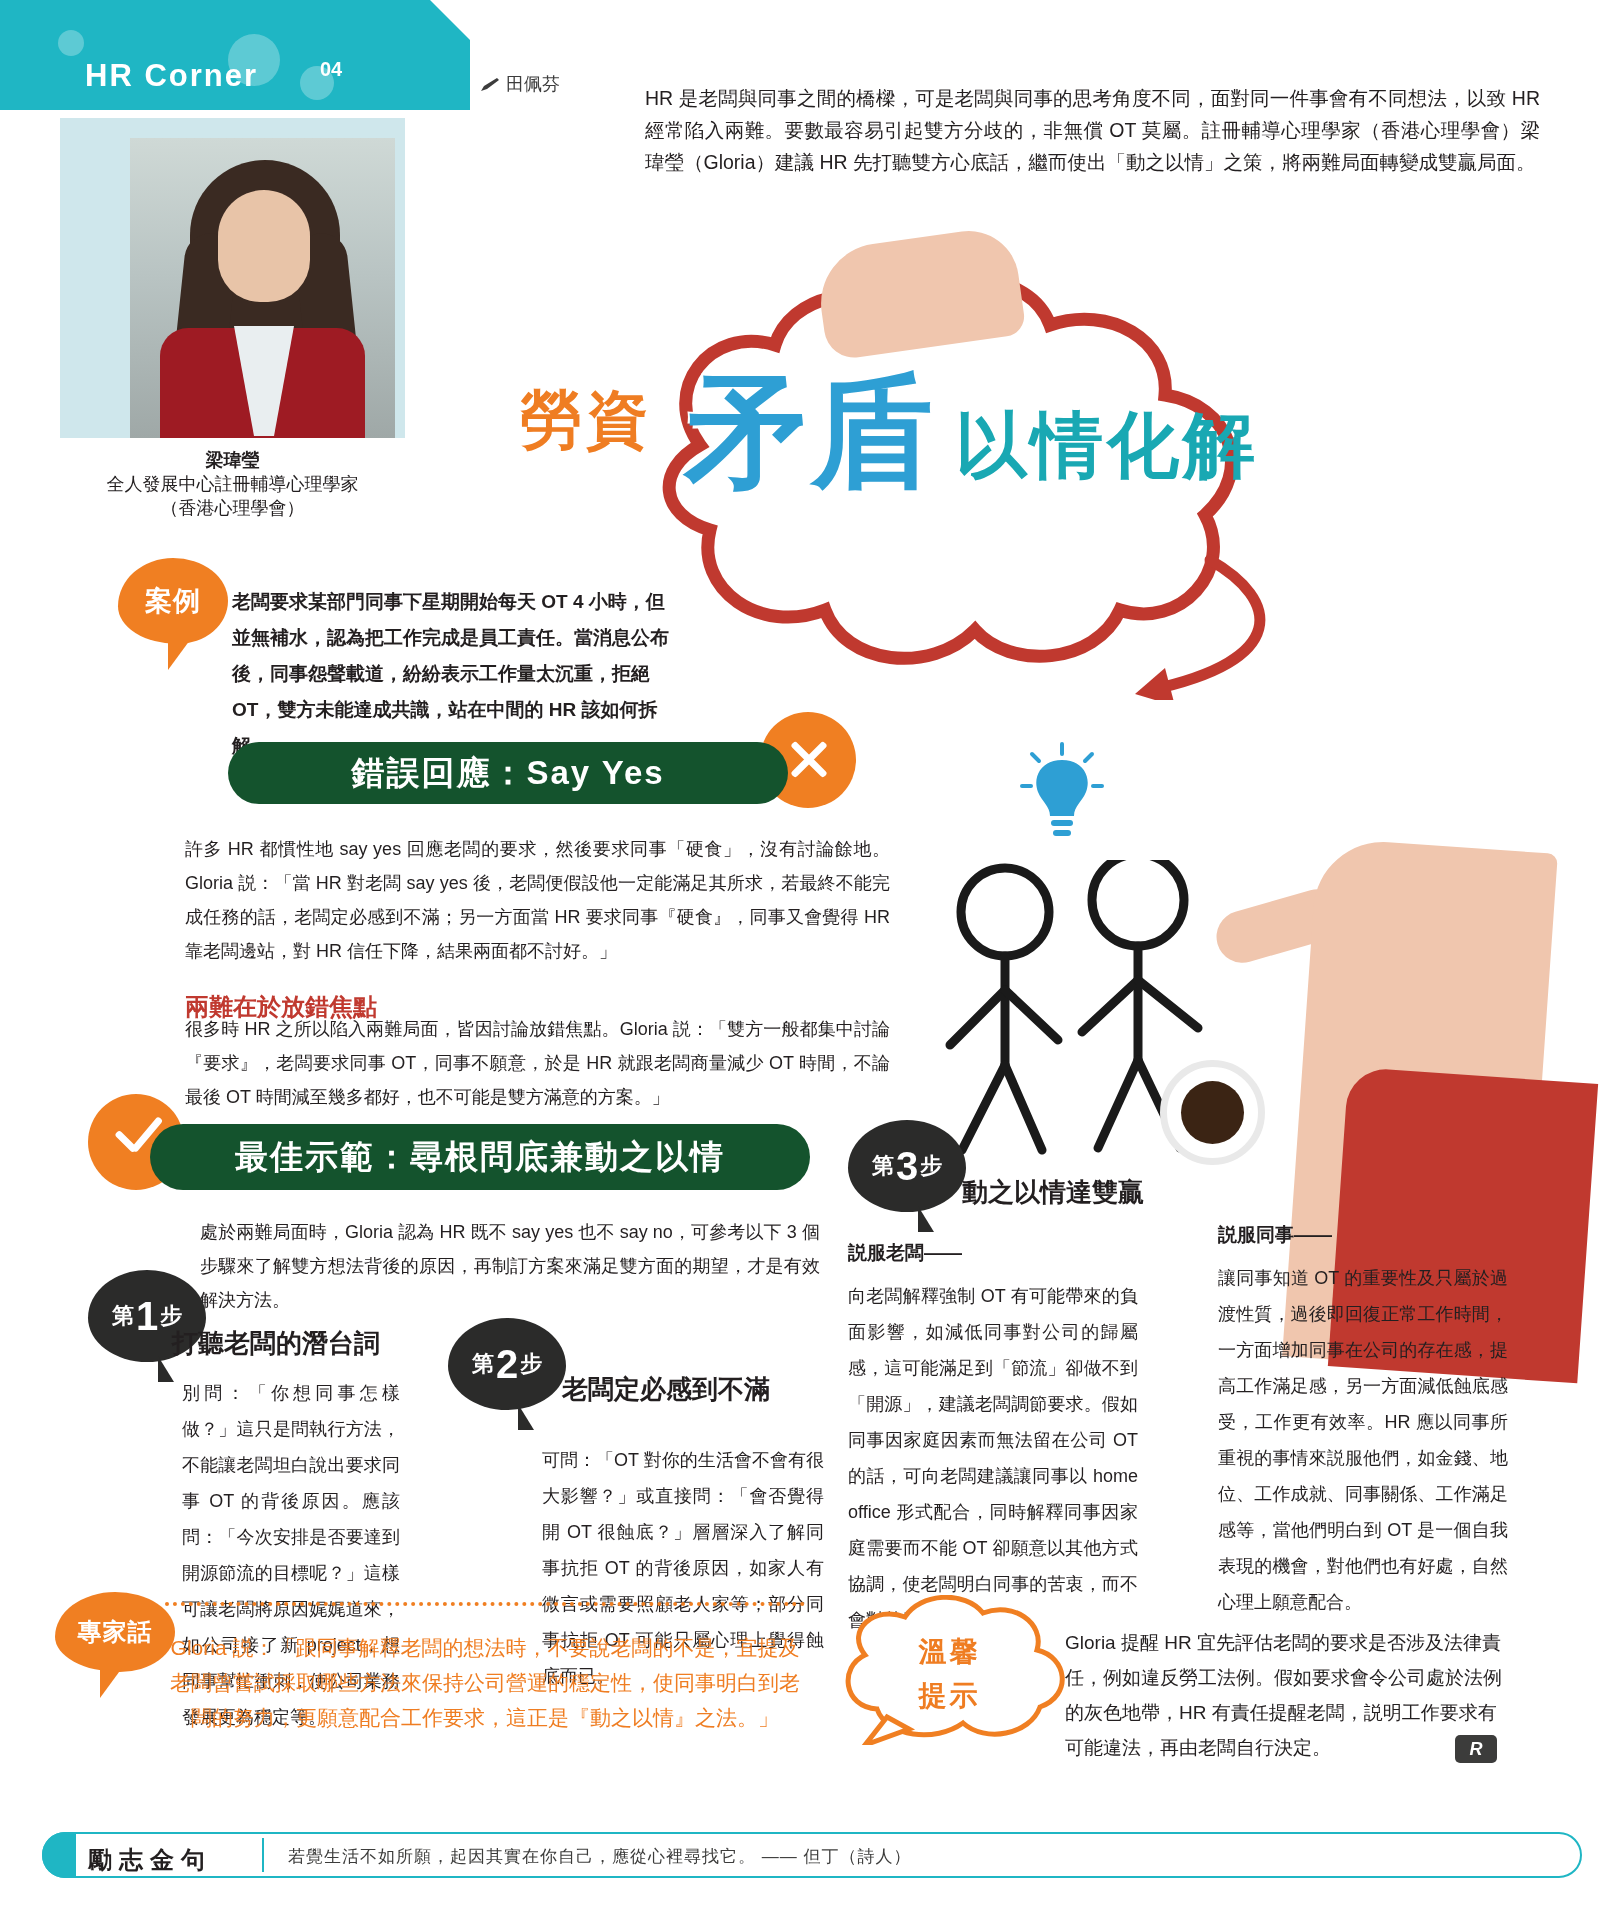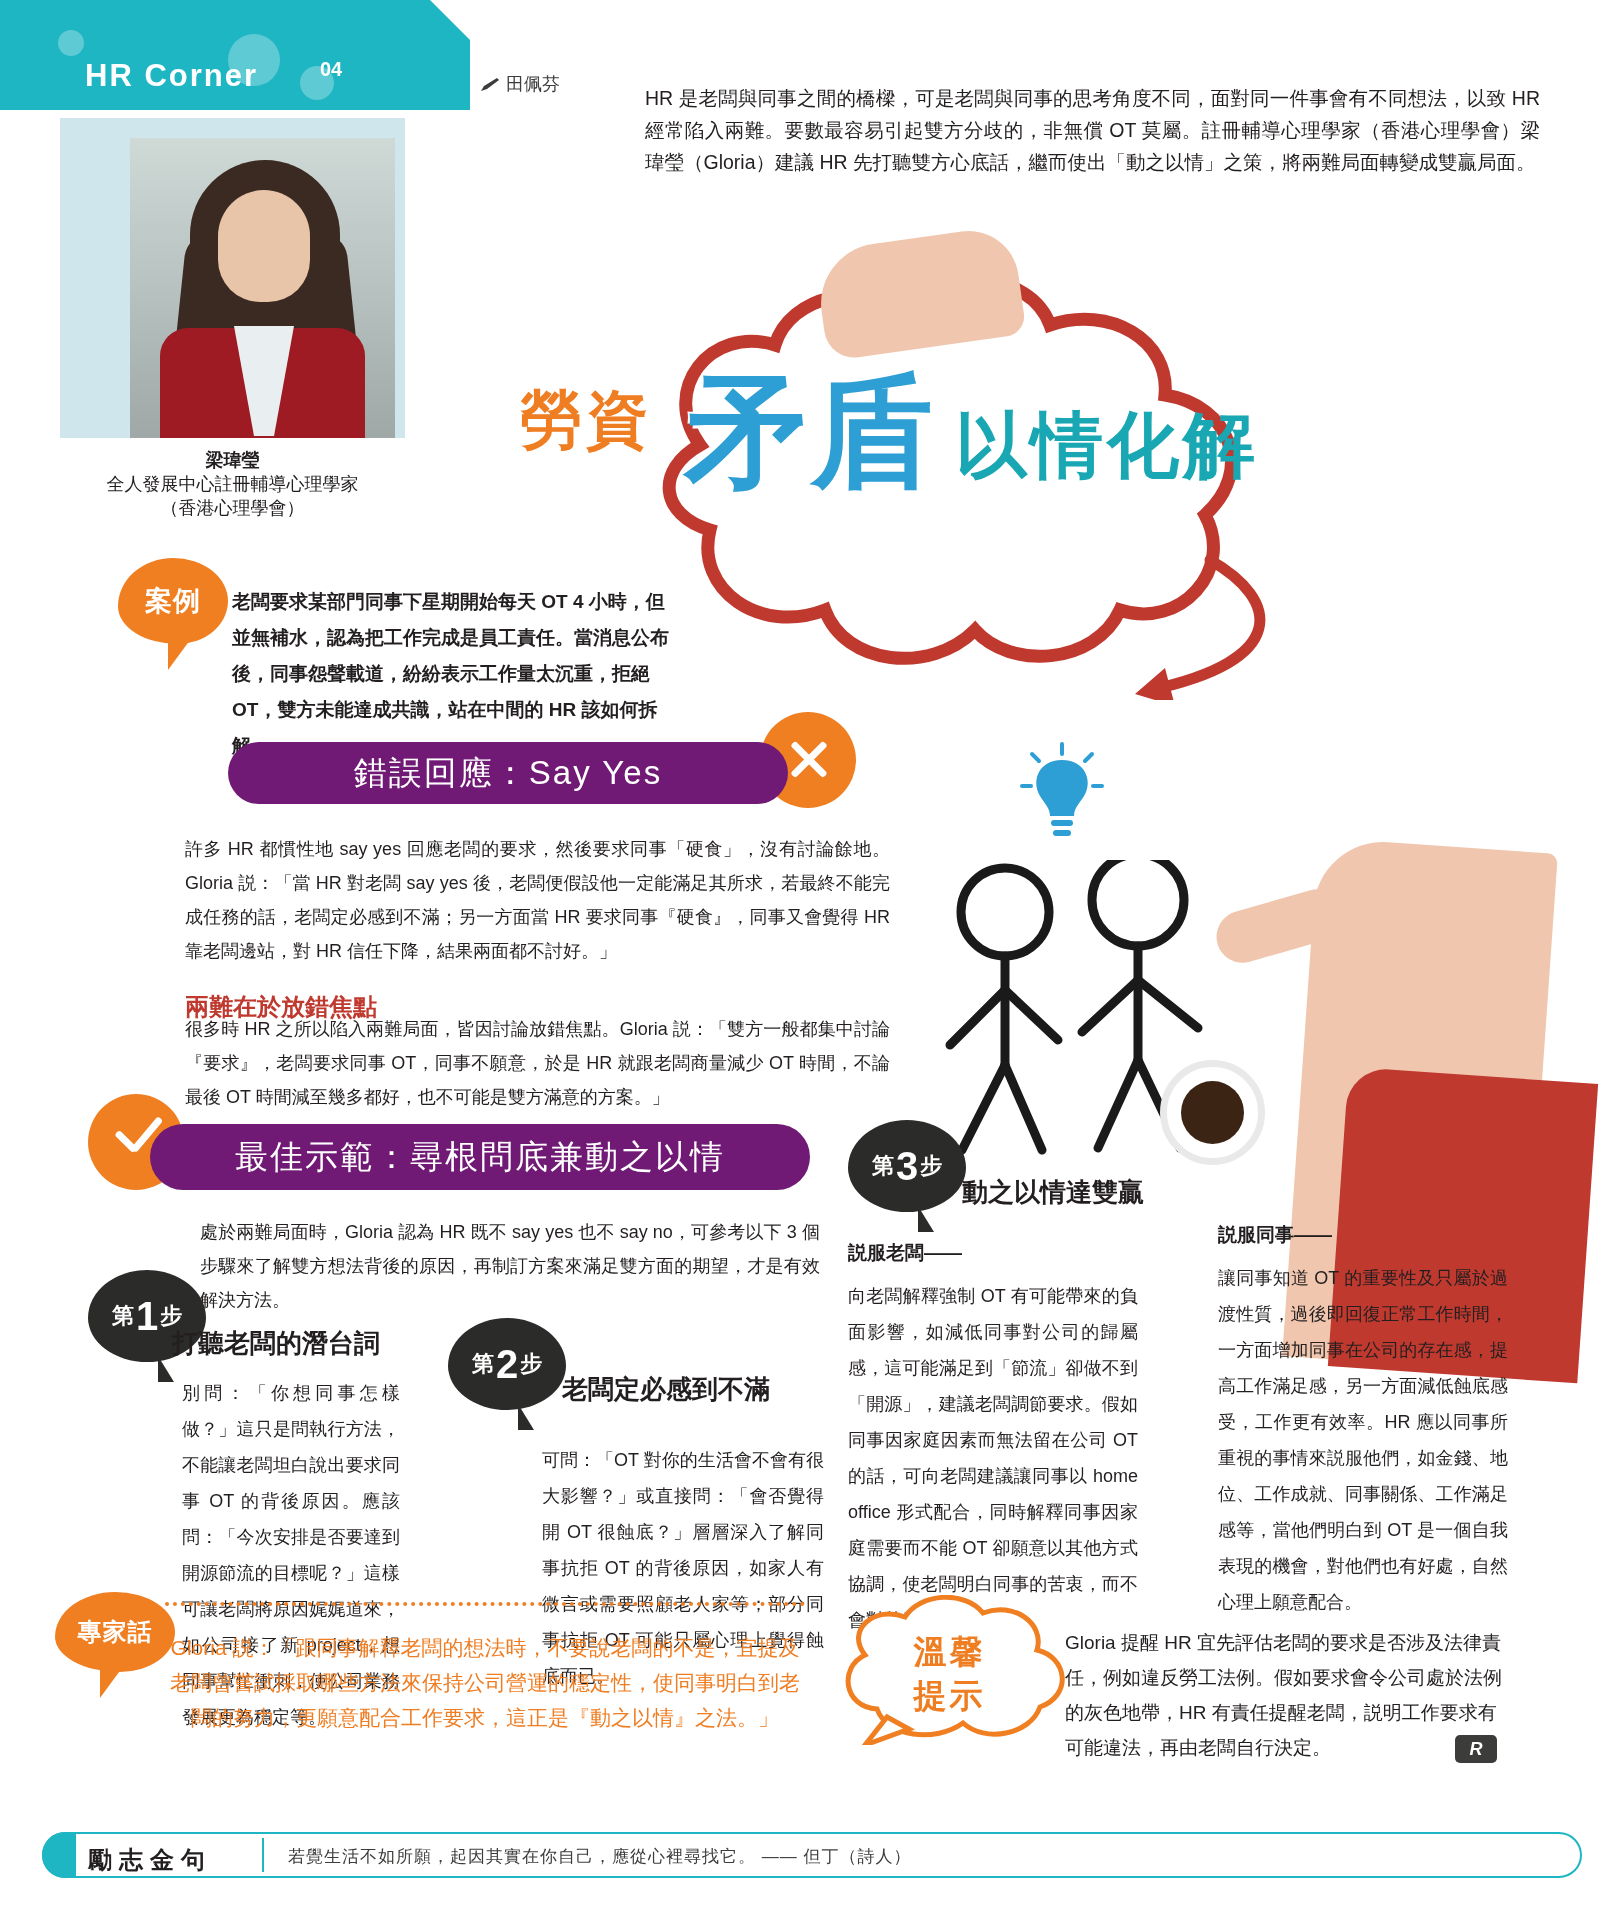--- a/index.html
+++ b/index.html
@@ -222,25 +222,25 @@
     width: 440px;
     font-size: 19px;
     line-height: 36px;
     font-weight: bold;
     color: #231f20;
   }
 
   
   .banner {
     position: absolute;
-    background: #701a75;
+    background: #14532d;
     border-radius: 34px;
     color: #fff;
     display: flex; align-items: center; justify-content: center;
-    font-weight: normal;
+    font-weight: bold;
   }
   .banner.b1 {
     left: 228px; top: 742px; width: 560px; height: 62px;
     font-size: 33px; letter-spacing: 2px;
   }
   .banner.b2 {
     left: 150px; top: 1124px; width: 660px; height: 66px;
     font-size: 33px; letter-spacing: 2px;
   }
   .circle-x {
@@ -394,21 +394,21 @@
     left: 825px; top: 1595px;
     width: 255px; height: 150px;
   }
   .tip-text {
     position: absolute;
     left: 862px; top: 1630px;
     width: 175px;
     text-align: center;
     color: #ef7d22;
     font-weight: bold;
-    font-size: 33px;
+    font-size: 28px;
     line-height: 44px;
     letter-spacing: 3px;
   }
   .tip-para {
     position: absolute;
     left: 1065px; top: 1625px;
     width: 445px;
     font-size: 19px;
     line-height: 35px;
     color: #231f20;

